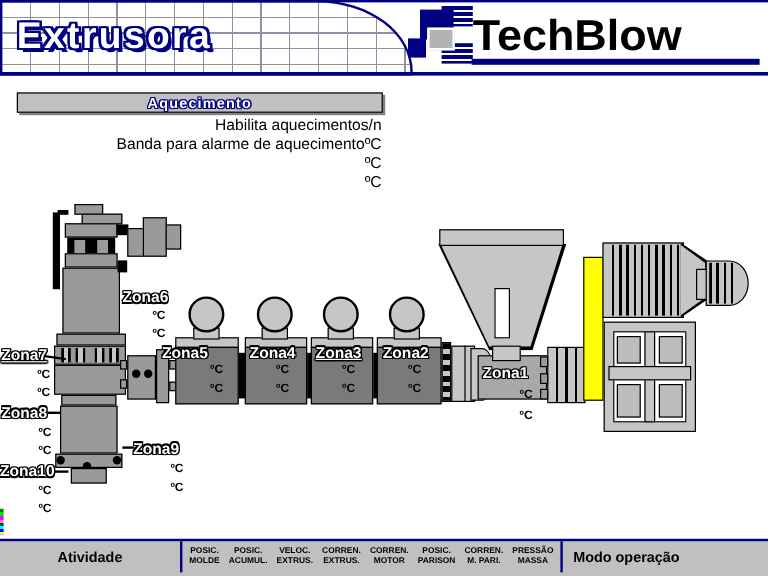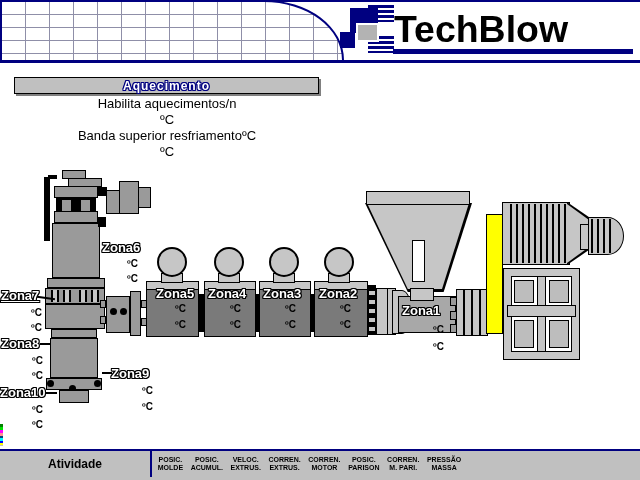--- a/index.html
+++ b/index.html
@@ -30,21 +30,21 @@
     letter-spacing:0px;transform:scaleX(1.04);transform-origin:left top;white-space:nowrap;}
   .brand-underline{position:absolute;left:393px;top:49px;width:240px;height:5px;background:#000080;}
   .stripes{position:absolute;background:repeating-linear-gradient(to bottom,#000080 0 3px,#fff 3px 5px);}
   
   #heat-title{position:absolute;left:14px;top:77px;width:303px;height:15px;background:#c0c0c0;
     border:1px solid #000;box-shadow:2px 2px 0 #808080;display:flex;align-items:center;justify-content:center;}
   #heat-title span{font-weight:bold;font-size:12px;color:#fff;letter-spacing:1px;
     text-shadow:-1px -1px 0 #000080,1px -1px 0 #000080,-1px 1px 0 #000080,1px 1px 0 #000080,
       -1px 0 0 #000080,1px 0 0 #000080,0 -1px 0 #000080,0 1px 0 #000080;}
   #heat-rows{position:absolute;left:16px;top:95px;width:302px;}
-  .hrow{display:flex;justify-content:center;height:16px;align-items:center;
+  .hrow{display:flex;justify-content:flex-end;height:16px;align-items:center;
     font-size:13px;color:#000;}
   .hrow .val{font-size:13px;}
   
   .zlabel{position:absolute;font-weight:bold;font-size:13px;color:#fff;white-space:nowrap;z-index:40;
     text-shadow:-1px -1px 0 #000,1px -1px 0 #000,-1px 1px 0 #000,1px 1px 0 #000,
       -1px 0 0 #000,1px 0 0 #000,0 -1px 0 #000,0 1px 0 #000;}
   .temp{position:absolute;font-weight:bold;font-size:10px;color:#000;white-space:nowrap;z-index:40;}
   .dash{position:absolute;background:#000;z-index:39;}
   
   #footer{position:absolute;left:0;top:449px;width:640px;height:42px;box-sizing:border-box;
@@ -60,44 +60,45 @@
       #ff9090 9px 12px,#004080 12px 14px,#00ffff 14px 17px,#0000ff 17px 19px,#ffff00 19px 21px,#c0c0c0 21px 22px);}
 </style>
 </head>
 <body>
 
 <div id="screen">
 
   <div id="gridpanel"></div>
   <div id="topline"></div>
   <div id="hline"></div>
+  <div class="extr-title">Extrusora</div>
 
   <div>
     <div class="stripes" style="left:368px;top:5px;width:26px;height:17px;"></div>
     <div class="stripes" style="left:368px;top:36px;width:26px;height:17px;"></div>
     <div class="abs" style="left:350px;top:8px;width:28px;height:25px;background:#000080;"></div>
     <div class="abs" style="left:340px;top:32px;width:15px;height:16px;background:#000080;"></div>
     <div class="abs" style="left:356px;top:23px;width:19px;height:15px;background:#b3b3b3;border:2px solid #fff;"></div>
     <div class="brand-text">TechBlow</div>
     <div class="brand-underline"></div>
   </div>
 
   <div id="heat-title">
     <span>Aquecimento</span>
   </div>
   <div id="heat-rows">
     <div class="hrow">
       <span>Habilita aquecimento</span>
       <span class="val">s/n</span>
     </div>
     <div class="hrow">
+      <span>Banda para alarme de aquecimento</span>
       <span class="val">ºC</span>
     </div>
     <div class="hrow">
-      <span>Banda superior resfriamento</span>
       <span class="val">ºC</span>
     </div>
     <div class="hrow">
       <span class="val">ºC</span>
     </div>
   </div>
 
   <div>
 
     <div class="p pk" style="left:44px;top:177px;width:6px;height:64px;"></div>
@@ -198,23 +199,23 @@
     <div class="p" style="left:514px;top:320px;width:20px;height:28px;background:#bdbdbd;"></div>
     <div class="p" style="left:549px;top:320px;width:20px;height:28px;background:#bdbdbd;"></div>
 
     <div class="dash" style="left:37px;top:297px;width:18px;height:2px;transform:rotate(8deg);"></div>
     <div class="dash" style="left:40px;top:343px;width:10px;height:2px;"></div>
     <div class="dash" style="left:102px;top:372px;width:10px;height:2px;"></div>
     <div class="dash" style="left:44px;top:392px;width:13px;height:2px;"></div>
 
     <span class="zlabel" style="left:402px;top:303px;">Zona1</span>
     <span class="zlabel" style="left:319px;top:286px;">Zona2</span>
-    <span class="zlabel" style="left:263px;top:286px;">Zona3</span>
+    <span class="zlabel" style="left:263px;top:286px;text-decoration:underline;">Zona3</span>
     <span class="zlabel" style="left:208px;top:286px;">Zona4</span>
-    <span class="zlabel" style="left:156px;top:286px;">Zona5</span>
+    <span class="zlabel" style="left:135px;top:286px;">Zona5</span>
     <span class="zlabel" style="left:102px;top:240px;">Zona6</span>
     <span class="zlabel" style="left:1px;top:288px;text-decoration:underline;">Zona7</span>
     <span class="zlabel" style="left:1px;top:336px;">Zona8</span>
     <span class="zlabel" style="left:111px;top:366px;">Zona9</span>
     <span class="zlabel" style="left:0px;top:385px;">Zona10</span>
 
     <span class="temp" style="left:433px;top:324px;">ºC</span>
     <span class="temp" style="left:433px;top:341px;">ºC</span>
     <span class="temp" style="left:340px;top:303px;">ºC</span>
     <span class="temp" style="left:340px;top:319px;">ºC</span>
@@ -269,15 +270,18 @@
       </div>
       <div class="fcol">
         <span>CORREN.</span>
         <span>M. PARI.</span>
       </div>
       <div class="fcol">
         <span>PRESSÃO</span>
         <span>MASSA</span>
       </div>
     </div>
+    <div class="fsec fdiv" style="left:467px;width:108px;">
+      <span>Modo operação</span>
+    </div>
   </div>
 
 </div>
 
 </body></html>

